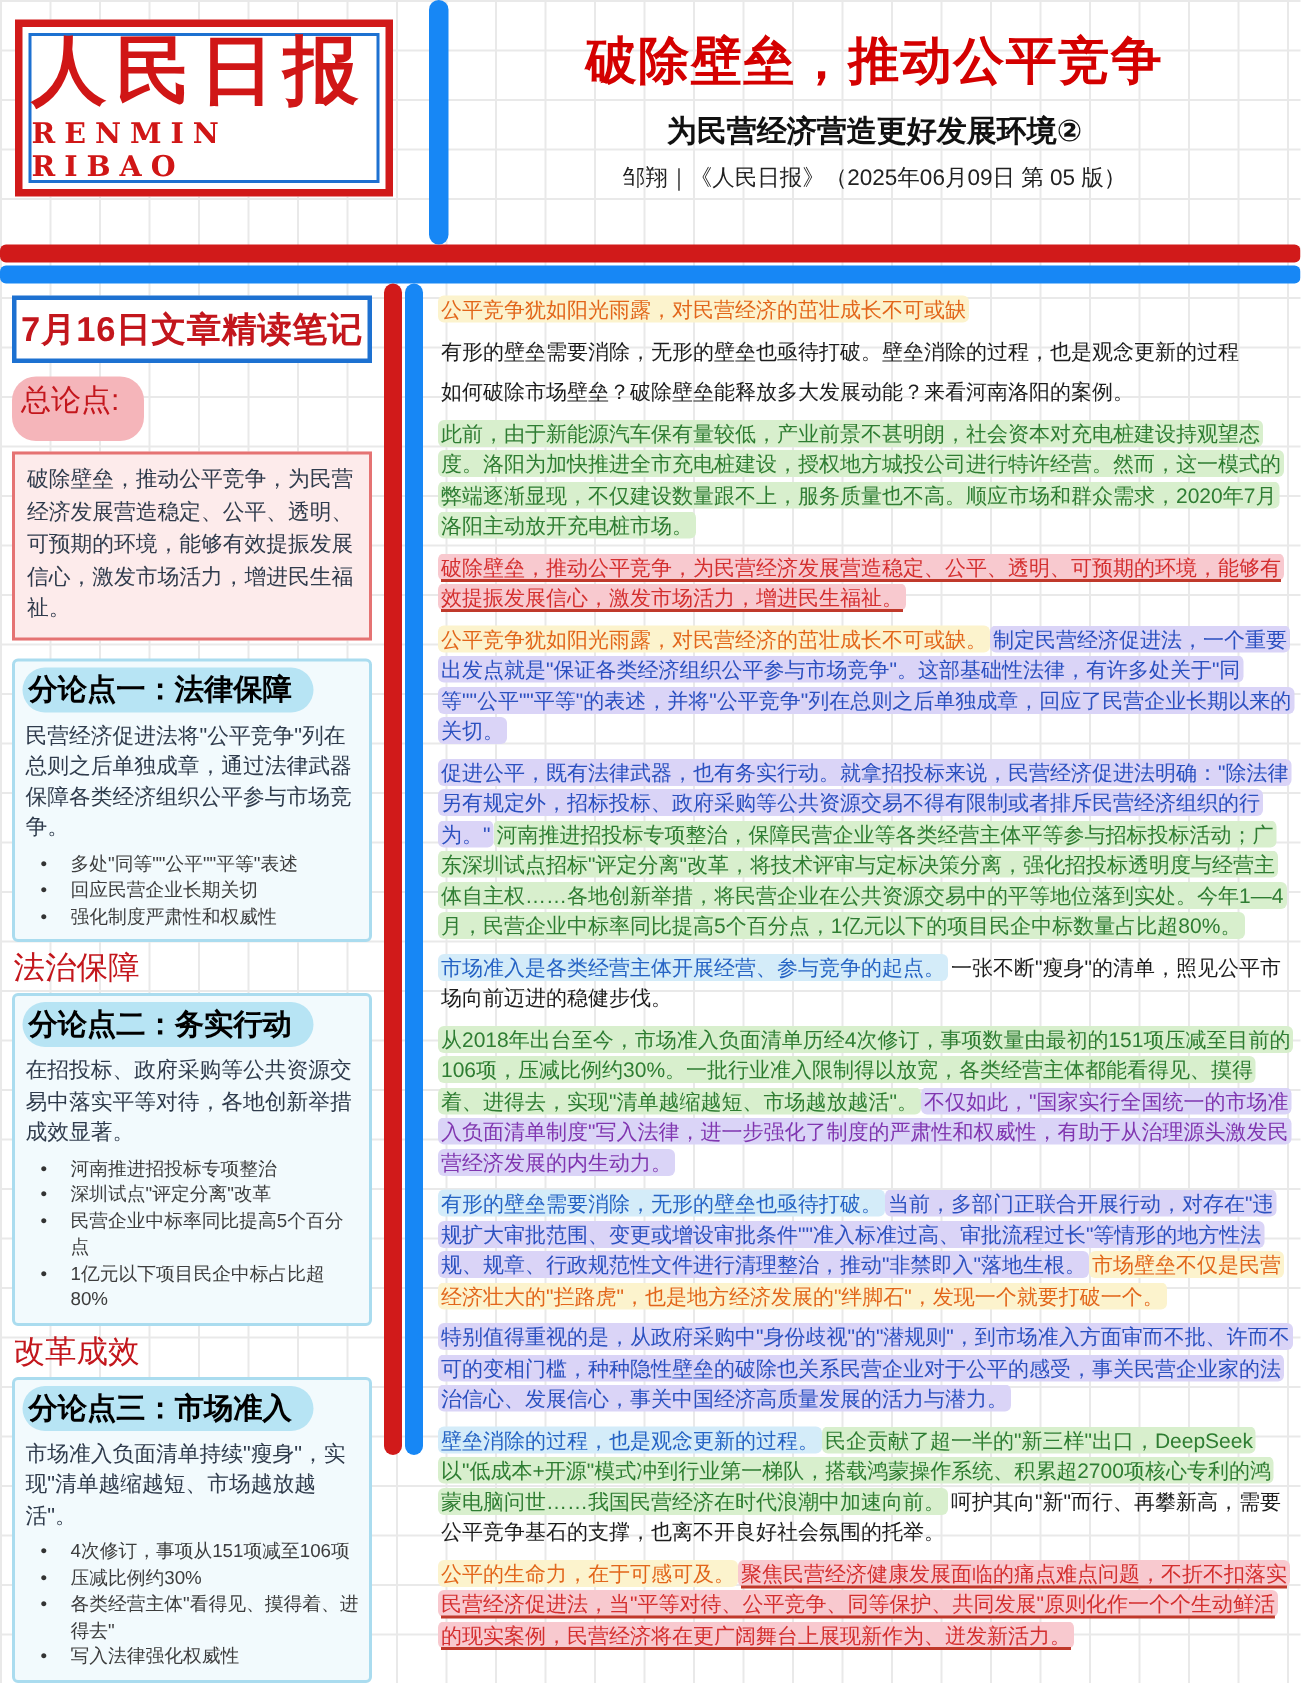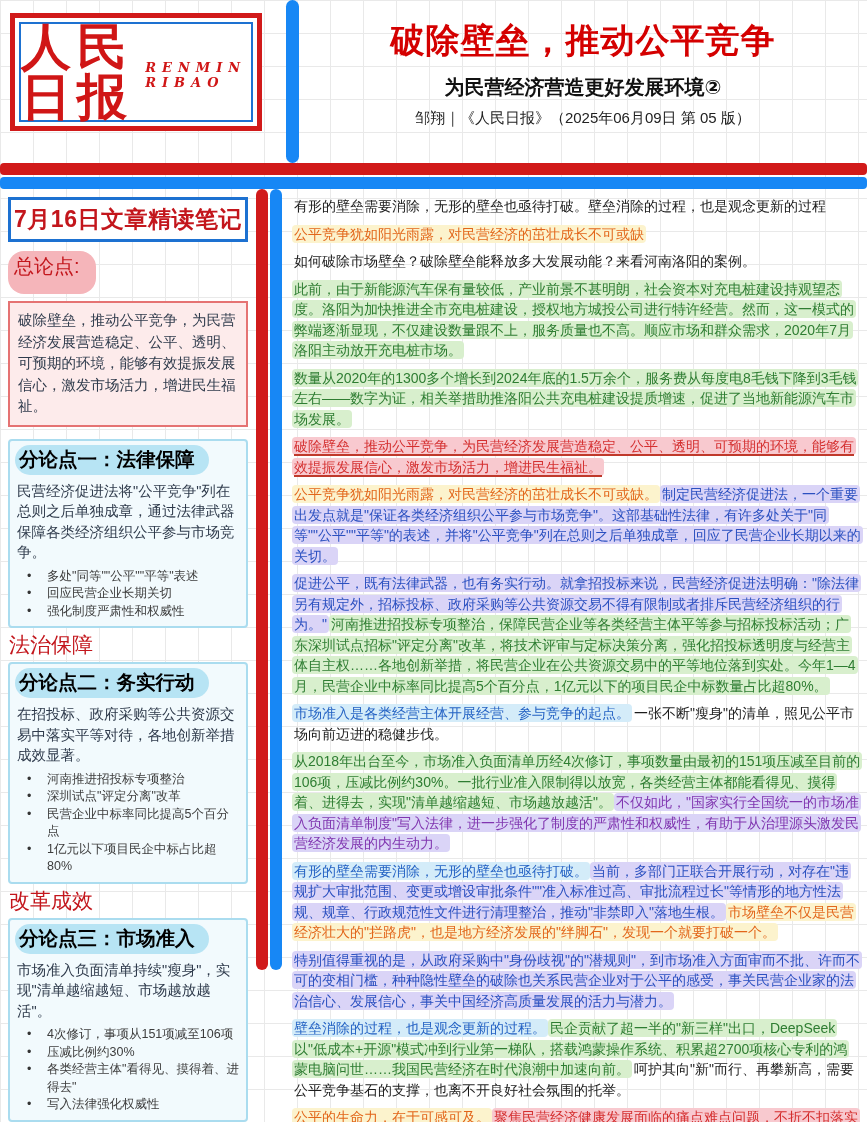--- a/index.html
+++ b/index.html
@@ -8,25 +8,25 @@
     position:relative;width:867px;height:1122px;overflow:hidden;background:#fff;
     background-image:linear-gradient(#e9e9e9 1px,transparent 1px),
                      linear-gradient(90deg,#e9e9e9 1px,transparent 1px);
     background-size:33px 33px;
   }
   
   .header{display:flex;height:163px;align-items:stretch;}
   .logo-box{margin:13px 0 0 10px;width:252px;height:118px;border:5px solid #d11a1a;background:#fff;
     display:flex;align-items:center;justify-content:center;box-sizing:border-box;}
   .logo-inner{width:calc(100% - 8px);height:calc(100% - 8px);border:2px solid #1d71d1;
-    display:flex;flex-direction:row;align-items:center;justify-content:center;box-sizing:border-box;}
+    display:flex;flex-direction:column;justify-content:center;box-sizing:border-box;}
   .logo-cn{font-family:"DejaVu Serif","Liberation Serif",serif;font-weight:bold;color:#d01616;
     font-size:50px;letter-spacing:6px;line-height:1;}
   .logo-en{font-family:"DejaVu Serif","Liberation Serif",serif;font-weight:bold;color:#d01616;
-    font-size:13px;letter-spacing:6px;margin-top:6px;font-style:italic;}
+    font-size:19px;letter-spacing:6px;margin-top:6px;}
   .hdr-vbar{width:13px;height:163px;background:#1787f5;border-radius:7px;margin-left:24px;}
   .title-block{flex:1;text-align:center;padding-top:4px;}
   .title-block h1{margin:14px 0 10px;font-size:34px;color:#d40000;font-weight:800;letter-spacing:1px;}
   .title-block h2{margin:0 0 8px;font-size:20px;color:#111;font-weight:700;}
   .byline{font-size:15px;color:#222;}
   
   .hbar{height:12px;border-radius:4px;}
   .hbar-red{background:#d11a1a;}
   .hbar-blue{background:#1787f5;margin-top:2px;}
   .content{display:flex;height:781px;}
@@ -131,25 +131,24 @@
             </ul>
           </div>
           <div class="side-tag">准入优化</div>
         </div>
     </aside>
 
     <div class="vbar vbar-red"></div>
     <div class="vbar vbar-blue"></div>
 
     <main class="article" id="article-paragraphs">
+        <p class="para"><span class="seg seg-yellow">公平竞争犹如阳光雨露，对民营经济的茁壮成长不可或缺</span></p>
         <p class="para"><span class="seg seg-plain">有形的壁垒需要消除，无形的壁垒也亟待打破。壁垒消除的过程，也是观念更新的过程</span></p>
-        <p class="para"><span class="seg seg-yellow">公平竞争犹如阳光雨露，对民营经济的茁壮成长不可或缺</span></p>
         <p class="para"><span class="seg seg-plain">如何破除市场壁垒？破除壁垒能释放多大发展动能？来看河南洛阳的案例。</span></p>
         <p class="para"><span class="seg seg-green">此前，由于新能源汽车保有量较低，产业前景不甚明朗，社会资本对充电桩建设持观望态度。洛阳为加快推进全市充电桩建设，授权地方城投公司进行特许经营。然而，这一模式的弊端逐渐显现，不仅建设数量跟不上，服务质量也不高。顺应市场和群众需求，2020年7月洛阳主动放开充电桩市场。</span></p>
-        <p class="para"><span class="seg seg-green">数量从2020年的1300多个增长到2024年底的1.5万余个，服务费从每度电8毛钱下降到3毛钱左右——数字为证，相关举措助推洛阳公共充电桩建设提质增速，促进了当地新能源汽车市场发展。</span></p>
         <p class="para"><span class="seg seg-pink">破除壁垒，推动公平竞争，为民营经济发展营造稳定、公平、透明、可预期的环境，能够有效提振发展信心，激发市场活力，增进民生福祉。</span></p>
         <p class="para"><span class="seg seg-yellow">公平竞争犹如阳光雨露，对民营经济的茁壮成长不可或缺。</span><span class="seg seg-lavender">制定民营经济促进法，一个重要出发点就是"保证各类经济组织公平参与市场竞争"。这部基础性法律，有许多处关于"同等""公平""平等"的表述，并将"公平竞争"列在总则之后单独成章，回应了民营企业长期以来的关切。</span></p>
         <p class="para"><span class="seg seg-lavender">促进公平，既有法律武器，也有务实行动。就拿招投标来说，民营经济促进法明确："除法律另有规定外，招标投标、政府采购等公共资源交易不得有限制或者排斥民营经济组织的行为。"</span><span class="seg seg-green">河南推进招投标专项整治，保障民营企业等各类经营主体平等参与招标投标活动；广东深圳试点招标"评定分离"改革，将技术评审与定标决策分离，强化招投标透明度与经营主体自主权……各地创新举措，将民营企业在公共资源交易中的平等地位落到实处。今年1—4月，民营企业中标率同比提高5个百分点，1亿元以下的项目民企中标数量占比超80%。</span></p>
         <p class="para"><span class="seg seg-cyan">市场准入是各类经营主体开展经营、参与竞争的起点。</span><span class="seg seg-plain">一张不断"瘦身"的清单，照见公平市场向前迈进的稳健步伐。</span></p>
         <p class="para"><span class="seg seg-green">从2018年出台至今，市场准入负面清单历经4次修订，事项数量由最初的151项压减至目前的106项，压减比例约30%。一批行业准入限制得以放宽，各类经营主体都能看得见、摸得着、进得去，实现"清单越缩越短、市场越放越活"。</span><span class="seg seg-purple">不仅如此，"国家实行全国统一的市场准入负面清单制度"写入法律，进一步强化了制度的严肃性和权威性，有助于从治理源头激发民营经济发展的内生动力。</span></p>
         <p class="para"><span class="seg seg-cyan">有形的壁垒需要消除，无形的壁垒也亟待打破。</span><span class="seg seg-lavender">当前，多部门正联合开展行动，对存在"违规扩大审批范围、变更或增设审批条件""准入标准过高、审批流程过长"等情形的地方性法规、规章、行政规范性文件进行清理整治，推动"非禁即入"落地生根。</span><span class="seg seg-yellow">市场壁垒不仅是民营经济壮大的"拦路虎"，也是地方经济发展的"绊脚石"，发现一个就要打破一个。</span></p>
         <p class="para"><span class="seg seg-lavender">特别值得重视的是，从政府采购中"身份歧视"的"潜规则"，到市场准入方面审而不批、许而不可的变相门槛，种种隐性壁垒的破除也关系民营企业对于公平的感受，事关民营企业家的法治信心、发展信心，事关中国经济高质量发展的活力与潜力。</span></p>
         <p class="para"><span class="seg seg-cyan">壁垒消除的过程，也是观念更新的过程。</span><span class="seg seg-green">民企贡献了超一半的"新三样"出口，DeepSeek以"低成本+开源"模式冲到行业第一梯队，搭载鸿蒙操作系统、积累超2700项核心专利的鸿蒙电脑问世……我国民营经济在时代浪潮中加速向前。</span><span class="seg seg-plain">呵护其向"新"而行、再攀新高，需要公平竞争基石的支撑，也离不开良好社会氛围的托举。</span></p>
         <p class="para"><span class="seg seg-yellow">公平的生命力，在于可感可及。</span><span class="seg seg-pink">聚焦民营经济健康发展面临的痛点难点问题，不折不扣落实民营经济促进法，当"平等对待、公平竞争、同等保护、共同发展"原则化作一个个生动鲜活的现实案例，民营经济将在更广阔舞台上展现新作为、迸发新活力。</span></p>
       </main>

